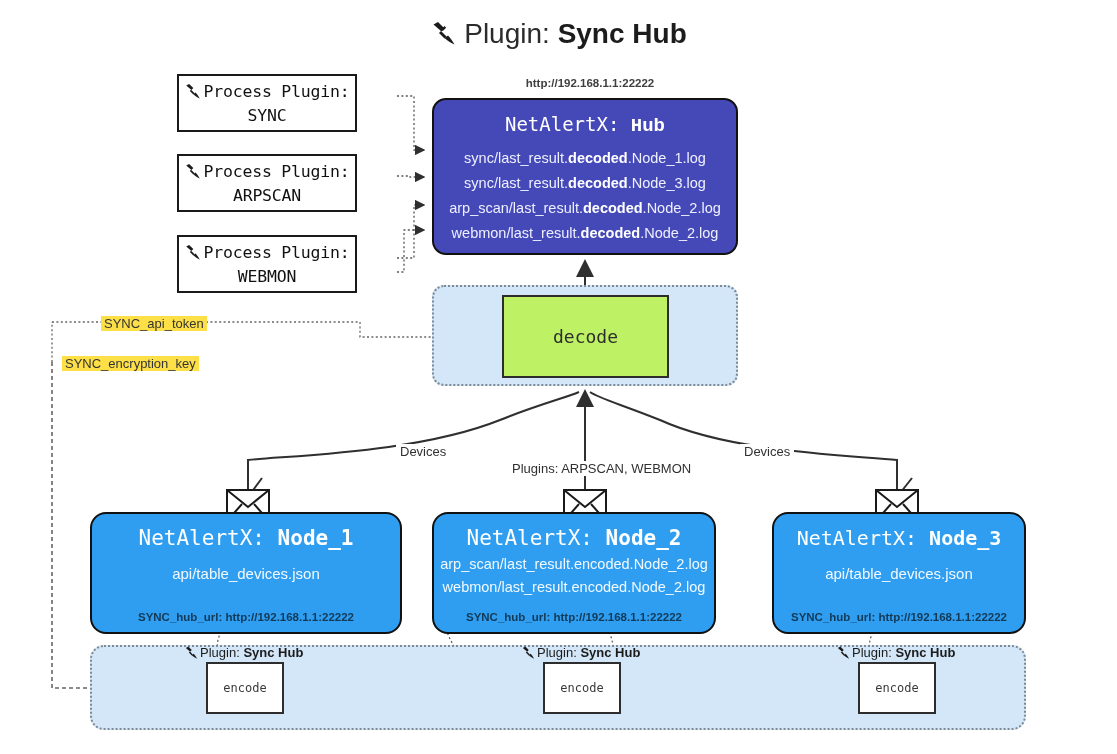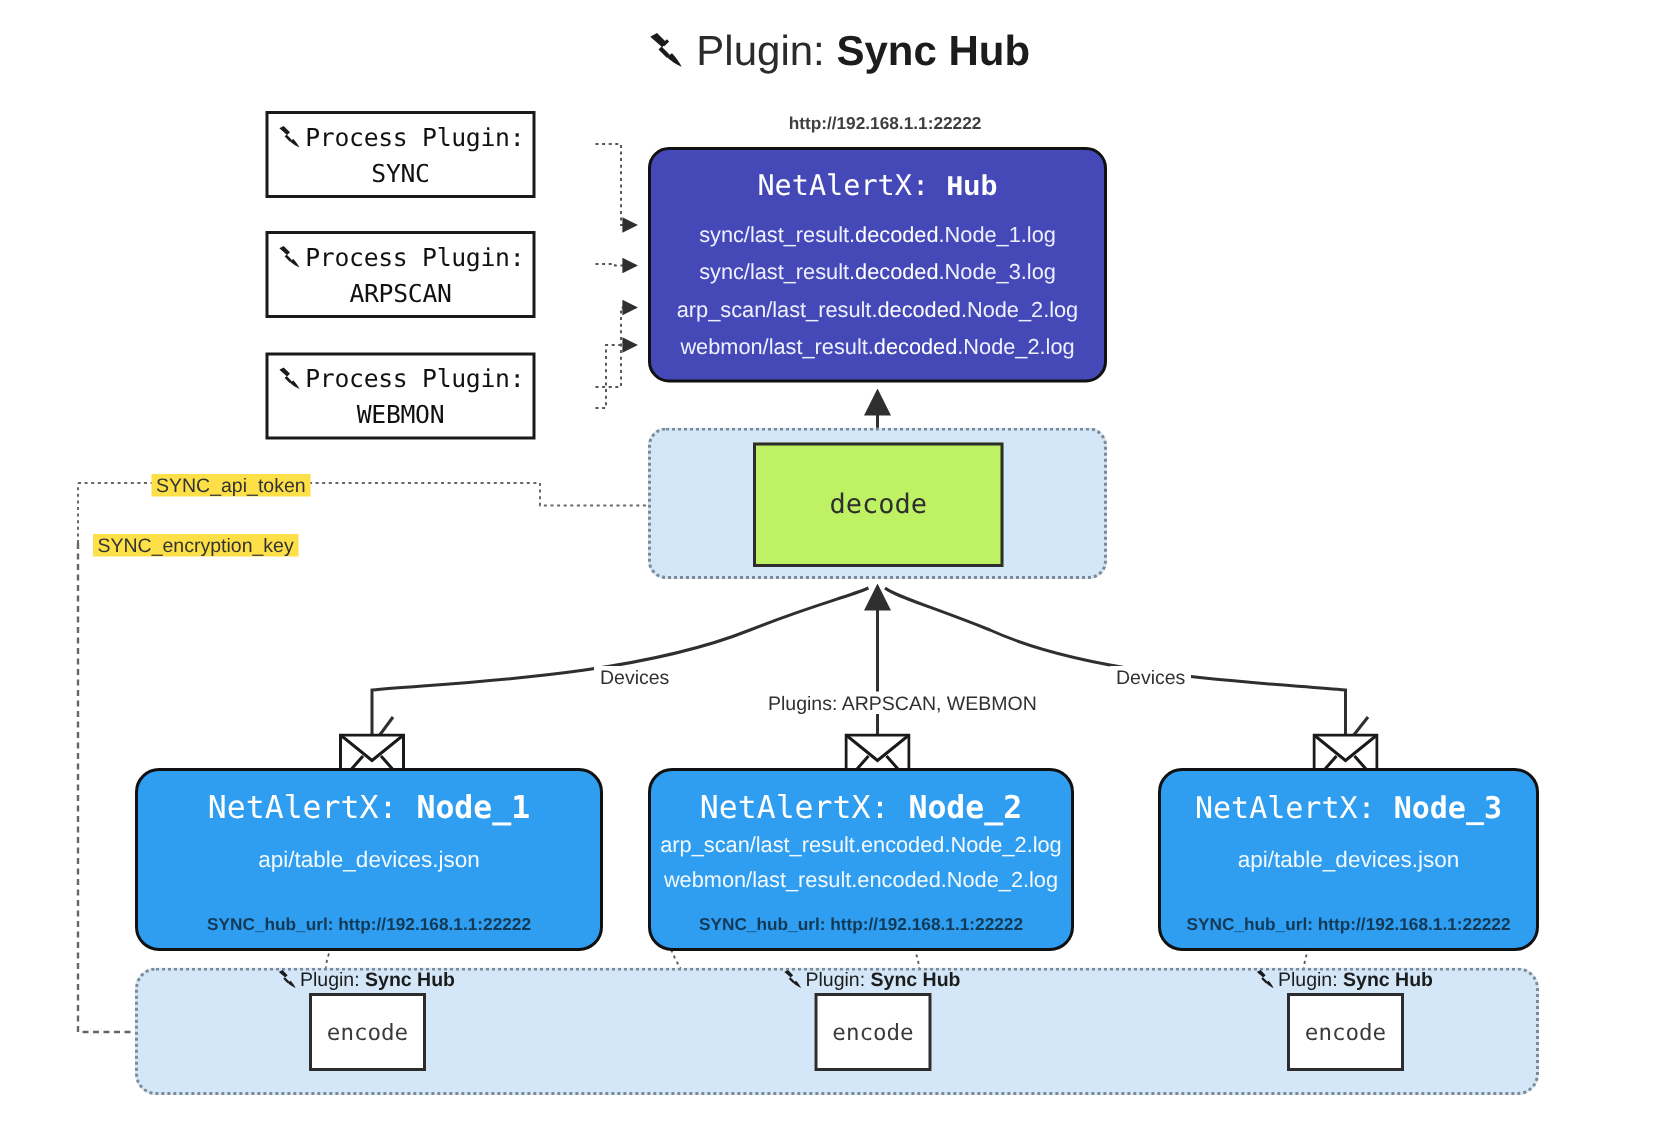--- a/index.html
+++ b/index.html
@@ -66,21 +66,21 @@
     font-family:"DejaVu Sans Mono","Liberation Mono",monospace;
     font-size:19px;color:#ffffff;text-align:center;
     margin-top:13px;white-space:nowrap;
   }
   #hub .hub-title b{font-weight:bold;font-family:Liberation Mono, monospace;}
   #hub .hub-lines{margin-top:9px;}
   #hub .hub-line{
     font-size:14.5px;color:#eef0ff;text-align:center;
     line-height:1.72;white-space:nowrap;
   }
-  #hub .hub-line b{font-weight:normal;color:#ffffff;}
+  #hub .hub-line b{font-weight:bold;color:#ffffff;}
 
   
   #decode-wrap{
     position:absolute;left:432px;top:285px;width:306px;height:101px;
     background:#d3e7f8;
     border:2px dotted #7d8a96;
     border-radius:12px;
     box-sizing:border-box;
   }
   #decode{
@@ -143,21 +143,21 @@
     background:#d3e7f8;
     border:2px dotted #7d8a96;
     border-radius:14px;
     box-sizing:border-box;
   }
   .encode-box{
     position:absolute;width:78px;height:52px;top:662px;
     background:#ffffff;border:2px solid #2d2d2d;box-sizing:border-box;
     display:flex;align-items:center;justify-content:center;
     font-family:"DejaVu Sans Mono","Liberation Mono",monospace;
-    font-size:15px;color:#3a3a3a;
+    font-size:12px;color:#3a3a3a;
   }
   #encode1{left:206px;}
   #encode2{left:543px;}
   #encode3{left:858px;}
   .encode-label{
     position:absolute;top:645px;font-size:13px;color:#1c1c1c;white-space:nowrap;
   }
   .encode-label b{font-weight:bold;}
   .encode-label .plug{display:inline-block;vertical-align:-3px;margin-right:1px;}
   #enclbl1{left:184px;}

